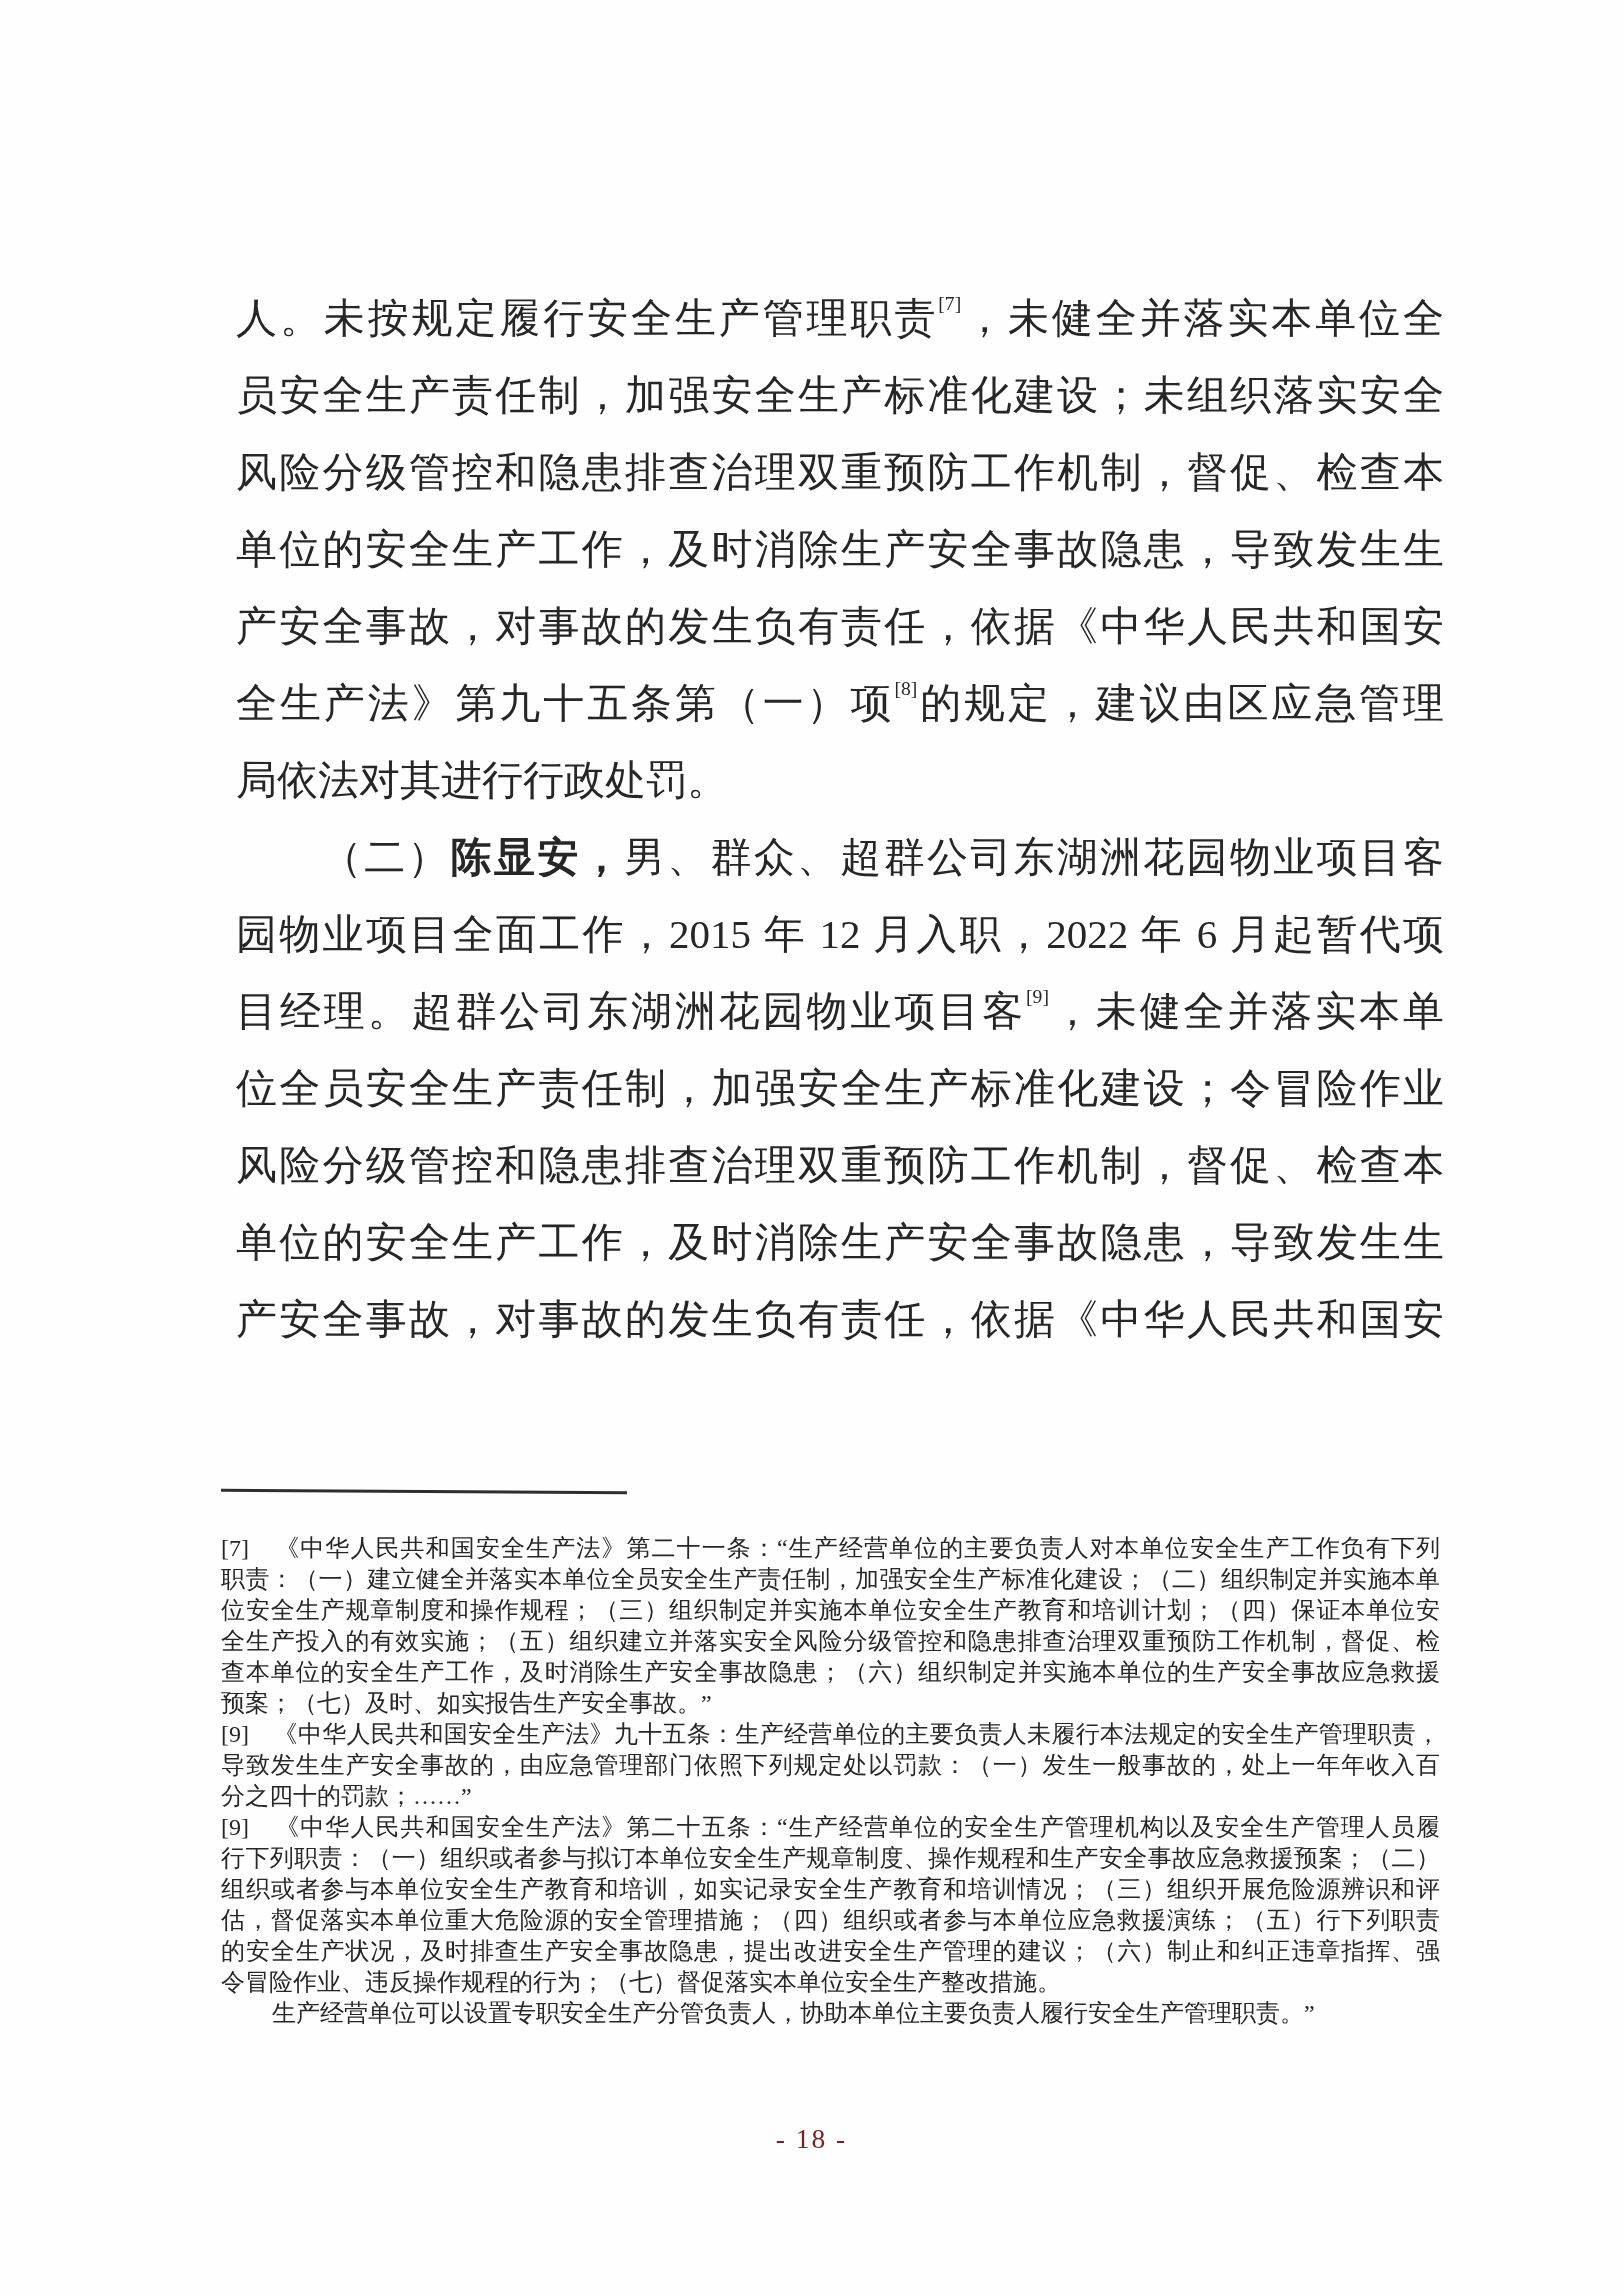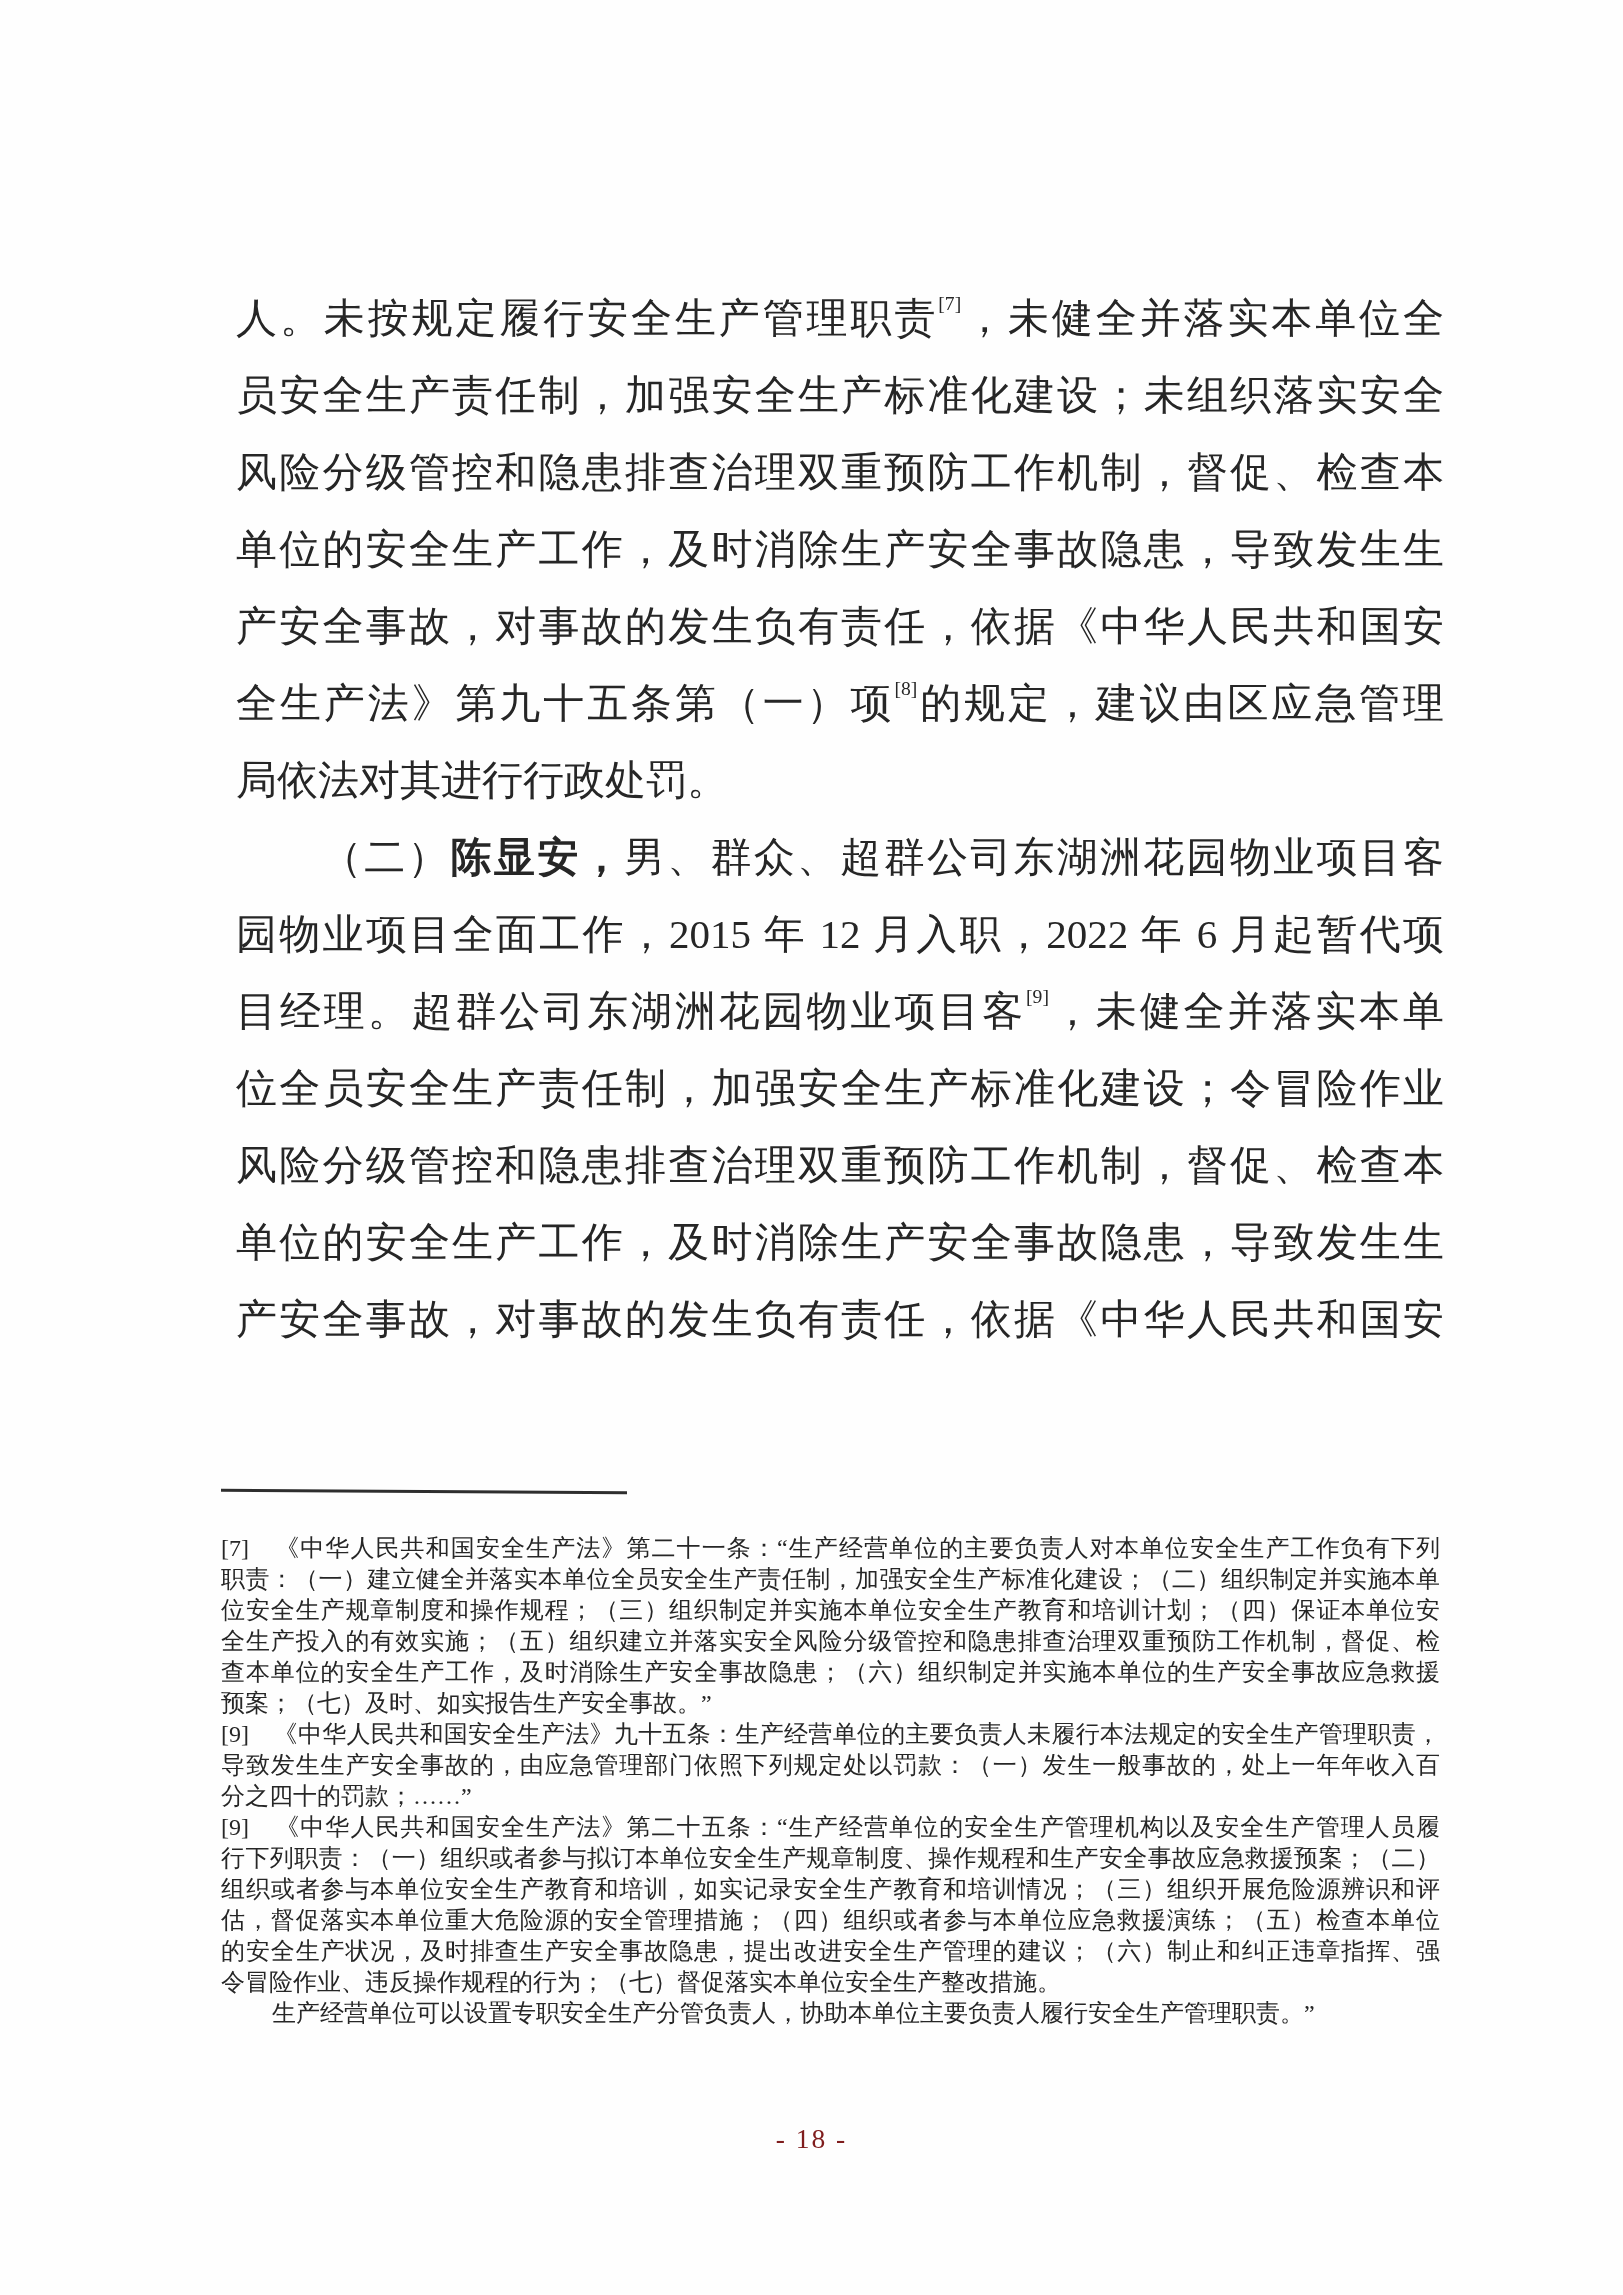--- a/index.html
+++ b/index.html
@@ -115,21 +115,21 @@
       <div class="fline">位安全生产规章制度和操作规程；（三）组织制定并实施本单位安全生产教育和培训计划；（四）保证本单位安</div>
       <div class="fline">全生产投入的有效实施；（五）组织建立并落实安全风险分级管控和隐患排查治理双重预防工作机制，督促、检</div>
       <div class="fline">查本单位的安全生产工作，及时消除生产安全事故隐患；（六）组织制定并实施本单位的生产安全事故应急救援</div>
       <div class="fline end">预案；（七）及时、如实报告生产安全事故。”</div>
       <div class="fline">[9]　《中华人民共和国安全生产法》九十五条：生产经营单位的主要负责人未履行本法规定的安全生产管理职责，</div>
       <div class="fline">导致发生生产安全事故的，由应急管理部门依照下列规定处以罚款：（一）发生一般事故的，处上一年年收入百</div>
       <div class="fline end">分之四十的罚款；……”</div>
       <div class="fline">[9]　《中华人民共和国安全生产法》第二十五条：“生产经营单位的安全生产管理机构以及安全生产管理人员履</div>
       <div class="fline">行下列职责：（一）组织或者参与拟订本单位安全生产规章制度、操作规程和生产安全事故应急救援预案；（二）</div>
       <div class="fline">组织或者参与本单位安全生产教育和培训，如实记录安全生产教育和培训情况；（三）组织开展危险源辨识和评</div>
-      <div class="fline">估，督促落实本单位重大危险源的安全管理措施；（四）组织或者参与本单位应急救援演练；（五）检查本单位</div>
+      <div class="fline">估，督促落实本单位重大危险源的安全管理措施；（四）组织或者参与本单位应急救援演练；（五）行下列职责</div>
       <div class="fline">的安全生产状况，及时排查生产安全事故隐患，提出改进安全生产管理的建议；（六）制止和纠正违章指挥、强</div>
       <div class="fline end">令冒险作业、违反操作规程的行为；（七）督促落实本单位安全生产整改措施。</div>
       <div class="fline end indent">生产经营单位可以设置专职安全生产分管负责人，协助本单位主要负责人履行安全生产管理职责。”</div>
     </section>
 
   <div class="page-number">- 18 -</div>
 
 </div>
 
 

